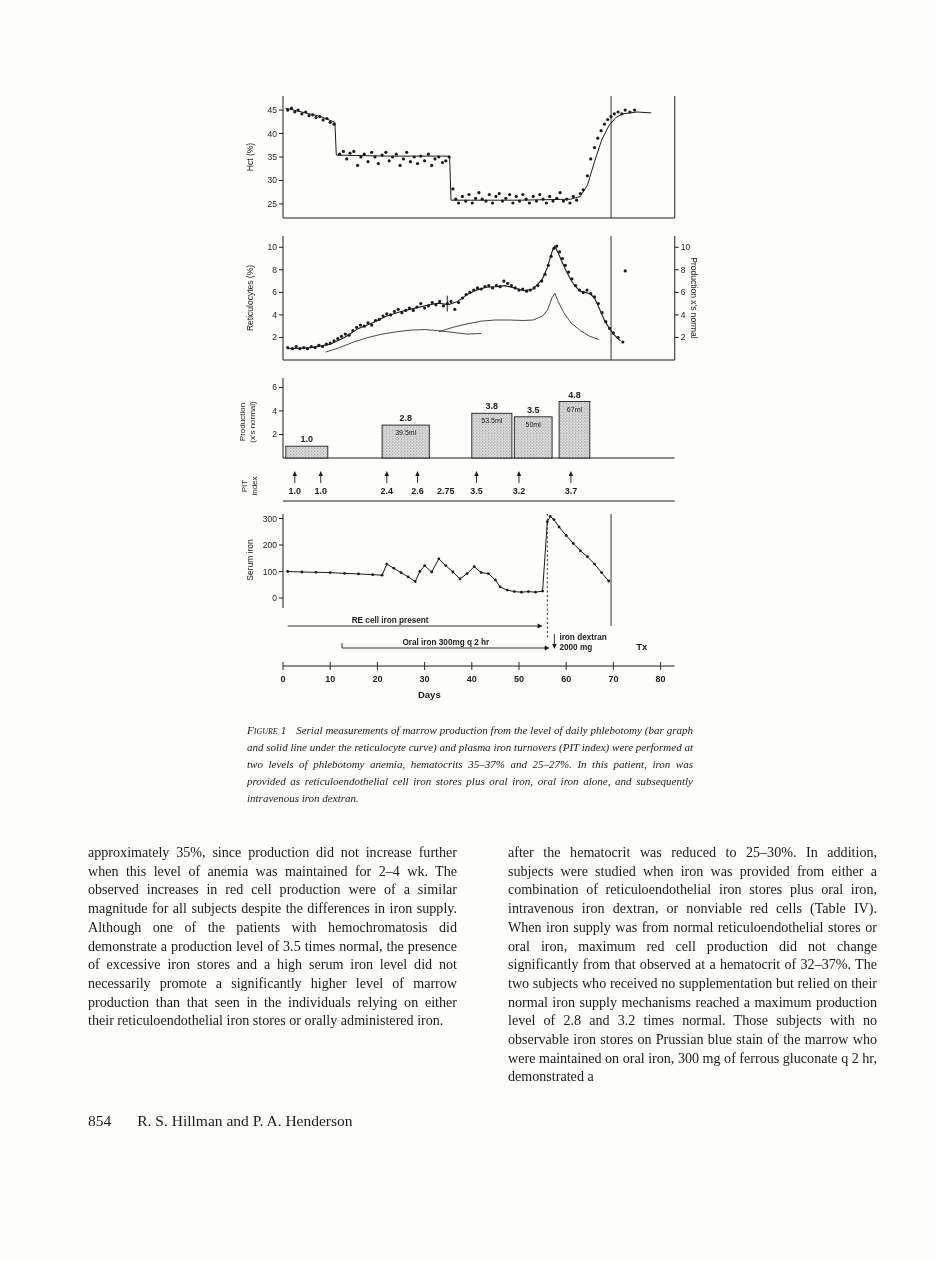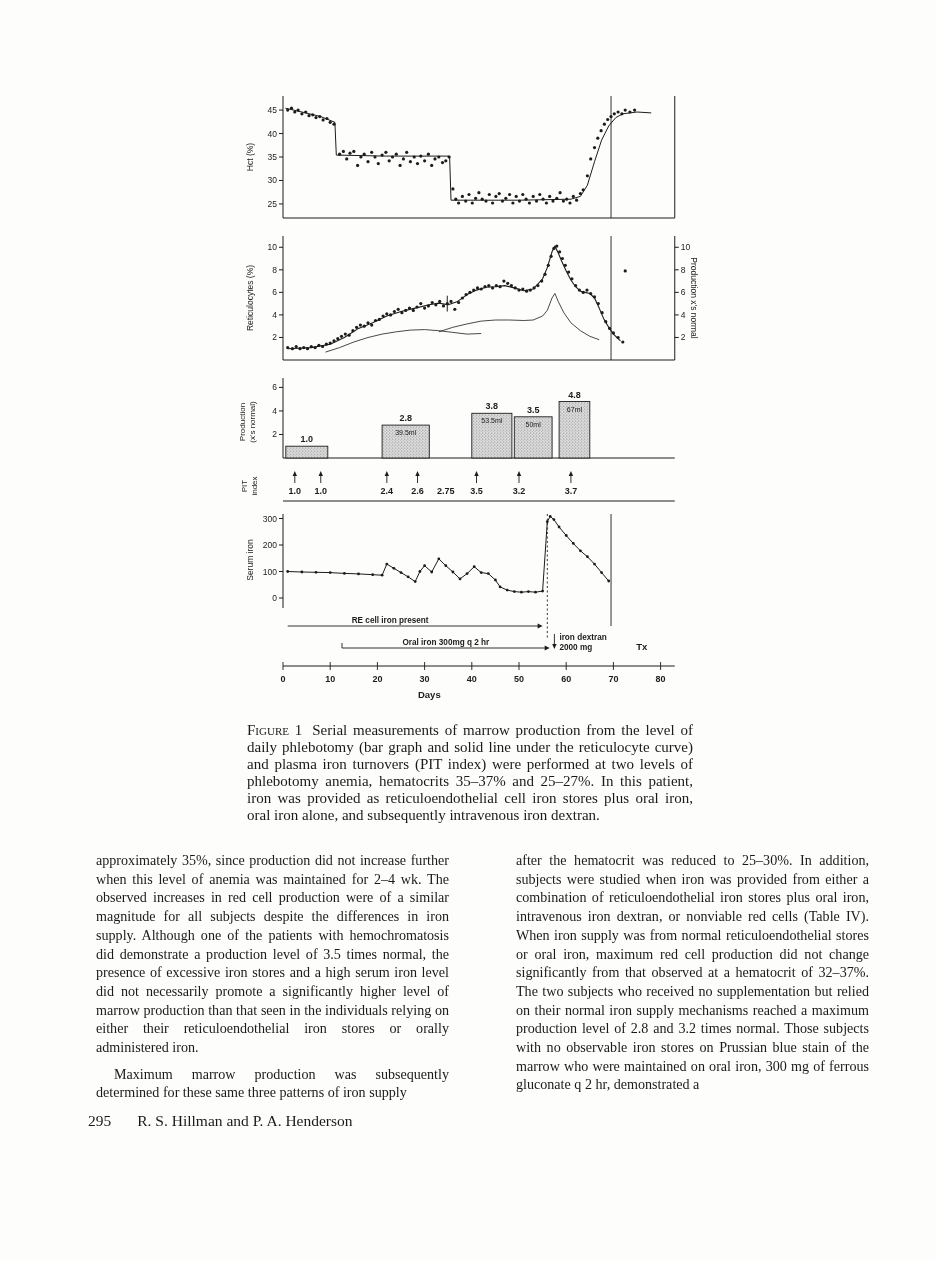--- a/index.html
+++ b/index.html
@@ -5,28 +5,28 @@
   html,body{margin:0;padding:0;}
   body{
     width:936px;height:1261px;position:relative;
     background:#fdfdfb;color:#1a1a1a;
     font-family:"Liberation Serif", serif;
     overflow:hidden;
   }
   .figure-block{position:absolute;left:233px;top:90px;margin:0;}
   .caption{
     position:absolute;left:247px;top:722px;width:446px;
-    font-size:15px;line-height:17px;text-align:justify;
+    font-size:11px;line-height:17px;text-align:justify;font-style:italic;
   }
   .sc{font-variant:small-caps;margin-right:10px;}
   .col{
     position:absolute;top:843px;width:369px;
     font-size:14.1px;line-height:18.7px;text-align:justify;
   }
-  .col p{margin:8px;}
+  .col p{margin:0;}
   .col-left{left:88px;}
   .col-right{left:508px;}
   p.indent{text-indent:18px;}
   .footer{position:absolute;left:88px;top:1112px;font-size:15.5px;}
   .pnum{margin-right:26px;}
   .authors{}
 </style>
 </head>
 <body>
 
@@ -418,24 +418,23 @@
         <text x="196.32" y="608" font-size="9.5" text-anchor="middle" fill="#1c1c1c" font-family="&quot;Liberation Sans&quot;, sans-serif" font-weight="bold">Days</text>
       </svg>
   </figure>
 
   <div class="caption">
     <span class="sc">Figure 1</span><span>Serial measurements of marrow production from the level of daily phlebotomy (bar graph and solid line under the reticulocyte curve) and plasma iron turnovers (PIT index) were performed at two levels of phlebotomy anemia, hematocrits 35–37% and 25–27%. In this patient, iron was provided as reticuloendothelial cell iron stores plus oral iron, oral iron alone, and subsequently intravenous iron dextran.</span>
   </div>
 
   <div class="col col-left">
     <p>approximately 35%, since production did not increase further when this level of anemia was maintained for 2–4 wk. The observed increases in red cell production were of a similar magnitude for all subjects despite the differences in iron supply. Although one of the patients with hemochromatosis did demonstrate a production level of 3.5 times normal, the presence of excessive iron stores and a high serum iron level did not necessarily promote a significantly higher level of marrow production than that seen in the individuals relying on either their reticuloendothelial iron stores or orally administered iron.</p>
-    <p class="indent">Maximum marrow production was subsequently determined for these same three patterns of iron supply</p>
   </div>
 
   <div class="col col-right">
     <p>after the hematocrit was reduced to 25–30%. In addition, subjects were studied when iron was provided from either a combination of reticuloendothelial iron stores plus oral iron, intravenous iron dextran, or nonviable red cells (Table IV). When iron supply was from normal reticuloendothelial stores or oral iron, maximum red cell production did not change significantly from that observed at a hematocrit of 32–37%. The two subjects who received no supplementation but relied on their normal iron supply mechanisms reached a maximum production level of 2.8 and 3.2 times normal. Those subjects with no observable iron stores on Prussian blue stain of the marrow who were maintained on oral iron, 300 mg of ferrous gluconate q 2 hr, demonstrated a</p>
   </div>
 
   <div class="footer">
-    <span class="pnum">295</span><span class="authors">R. S. Hillman and P. A. Henderson</span>
+    <span class="pnum">854</span><span class="authors">R. S. Hillman and P. A. Henderson</span>
   </div>
 
 </div>
 
 </body></html>

